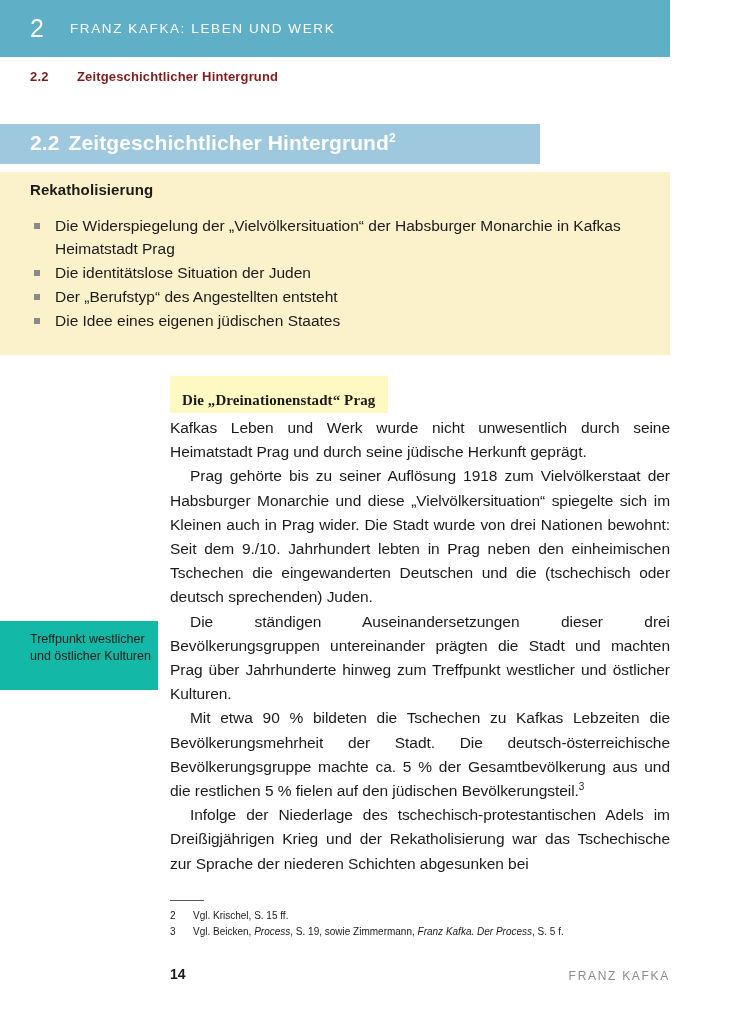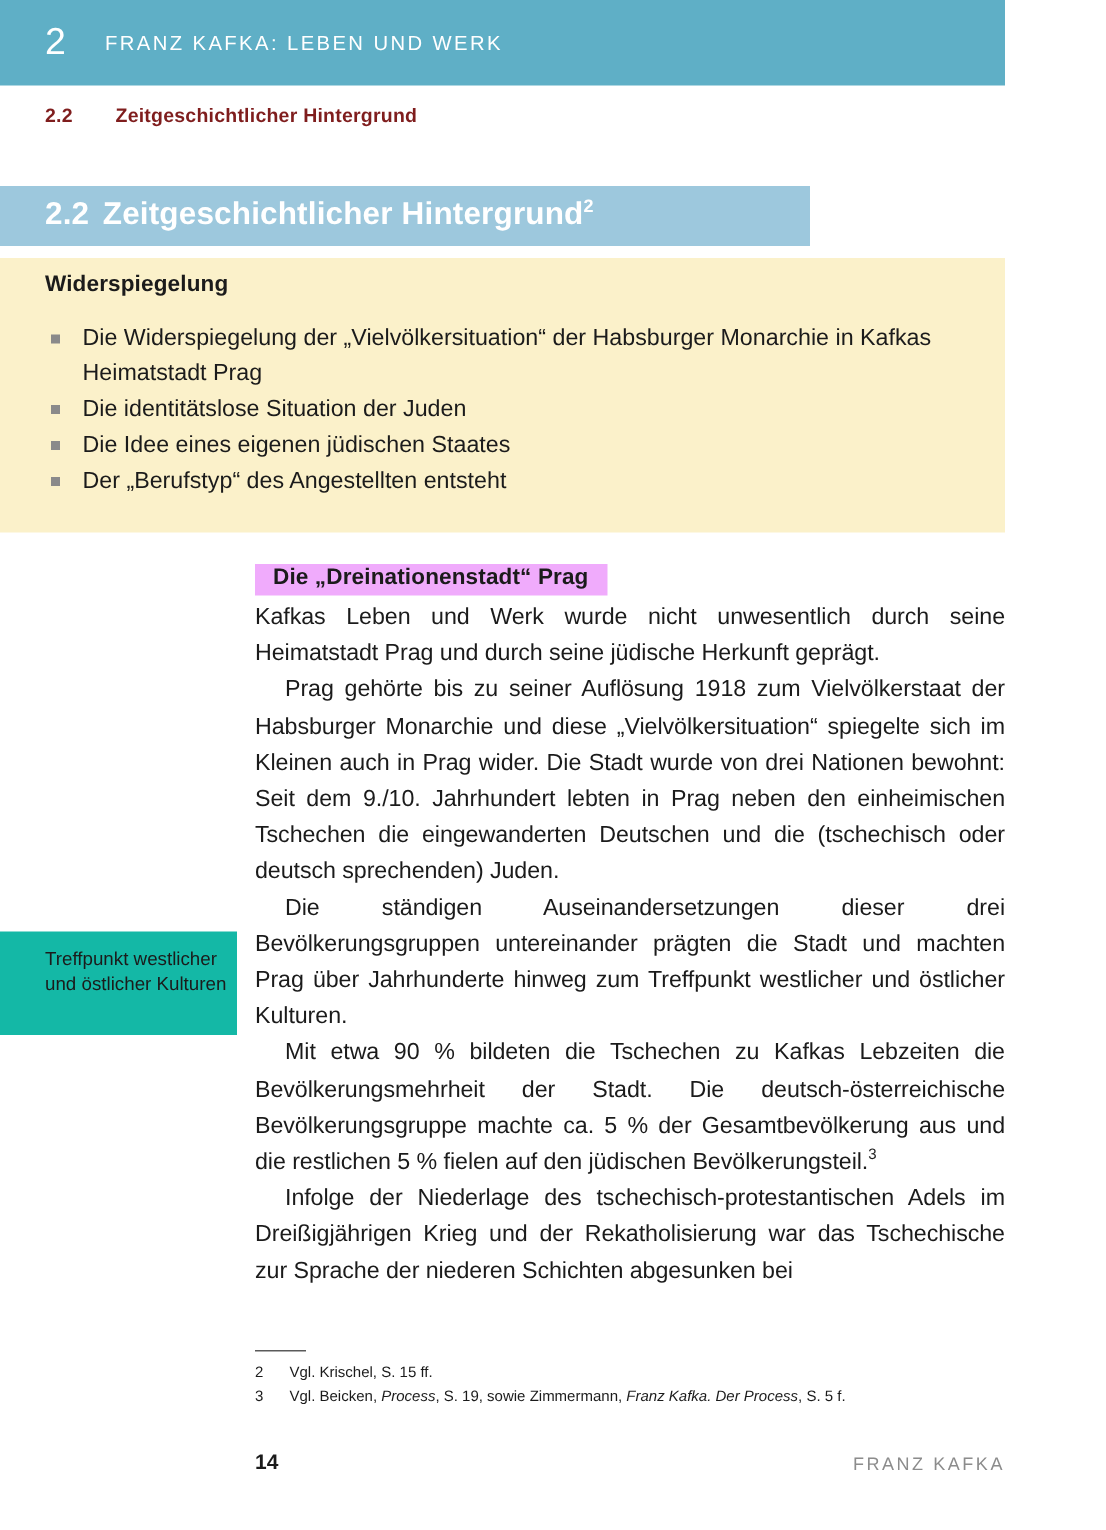--- a/index.html
+++ b/index.html
@@ -137,27 +137,28 @@
 
   
   #body-col {
     position: absolute;
     left: 170px;
     top: 376px;
     width: 500px;
   }
   .sub-head {
     display: inline-block;
-    background: #f0abfc;
+    background: #fef9c3;
     font-size: 15px;
     font-weight: 700;
     color: #1b1b1b;
-    padding: 0 13px 4px 12px;
+    padding: 16px 13px 4px 12px;
     letter-spacing: 0.1px;
     line-height: 17px;
+    font-family: Liberation Serif, serif;
   }
   .body-p {
     font-size: 15.5px;
     line-height: 24.2px;
     color: #1b1b1b;
     margin: 0;
     text-align: justify;
     text-justify: inter-word;
     letter-spacing: -0.05px;
   }
@@ -251,26 +252,26 @@
   <span class="bc-num">2.2</span><span>Zeitgeschichtlicher Hintergrund</span>
 </div>
 
 <div id="section-bar">
   <div class="sec-label">
     <span class="sec-num">2.2</span><span>Zeitgeschichtlicher Hintergrund</span><sup>2</sup>
   </div>
 </div>
 
 <div id="summary-box">
-  <div class="sum-title">Widerspiegelung</div>
+  <div class="sum-title">Rekatholisierung</div>
   <ul>
     <li>Die Widerspiegelung der „Vielvölkersituation“ der Habsburger Monarchie in Kafkas Heimatstadt Prag</li>
     <li>Die identitätslose Situation der Juden</li>
+    <li>Der „Berufstyp“ des Angestellten entsteht</li>
     <li>Die Idee eines eigenen jüdischen Staates</li>
-    <li>Der „Berufstyp“ des Angestellten entsteht</li>
   </ul>
 </div>
 
 <div id="body-col">
   <div>
     <span class="sub-head">Die „Dreinationenstadt“ Prag</span>
   </div>
   <p class="body-p first">Kafkas Leben und Werk wurde nicht unwesentlich durch seine Heimatstadt Prag und durch seine jüdische Herkunft geprägt.</p>
   <p class="body-p indent">Prag gehörte bis zu seiner Auflösung 1918 zum Vielvölkerstaat der Habsburger Monarchie und diese „Vielvölkersituation“ spiegelte sich im Kleinen auch in Prag wider. Die Stadt wurde von drei Nationen bewohnt: Seit dem 9./10. Jahrhundert lebten in Prag neben den einheimischen Tschechen die eingewanderten Deutschen und die (tschechisch oder deutsch sprechenden) Juden.</p>
   <p class="body-p indent">Die ständigen Auseinandersetzungen dieser drei Bevölkerungsgruppen untereinander prägten die Stadt und machten Prag über Jahrhunderte hinweg zum Treffpunkt westlicher und östlicher Kulturen.</p>

